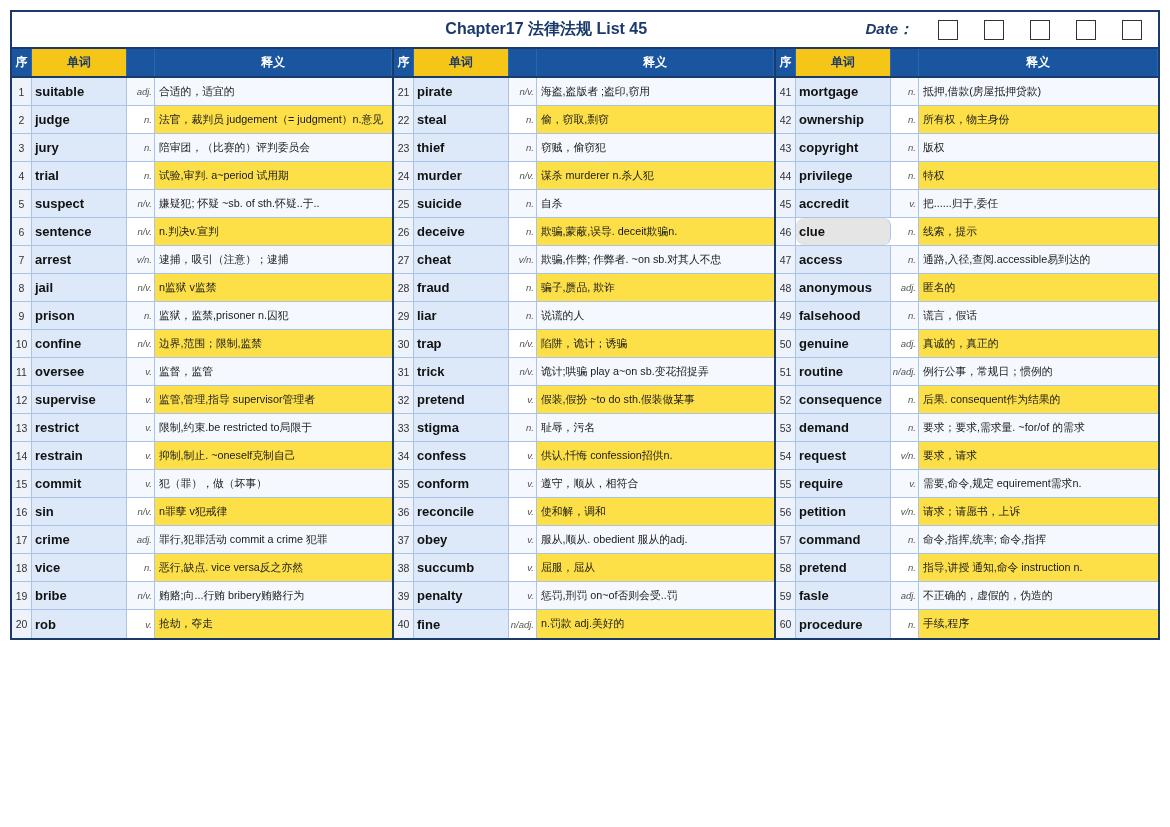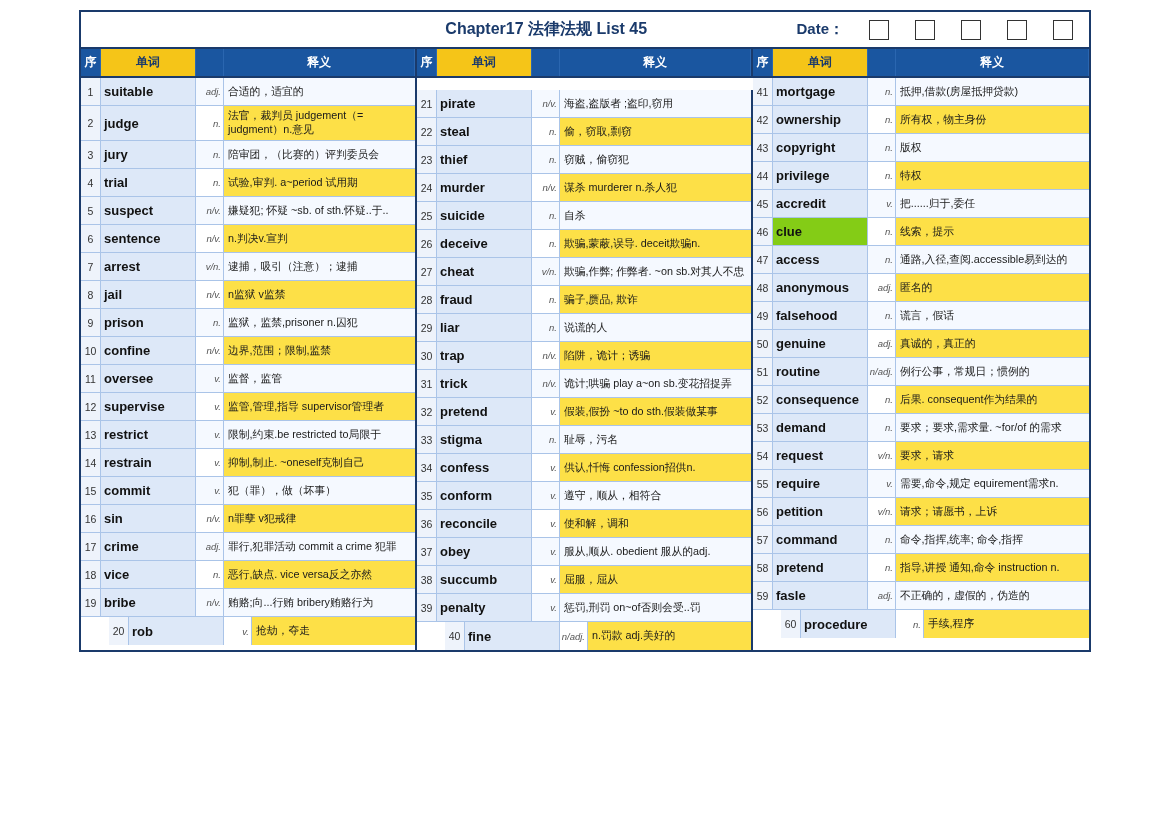--- a/index.html
+++ b/index.html
@@ -2,21 +2,21 @@
 <html><head>
   <meta charset="utf-8">
   <style>
     * { box-sizing: border-box; margin: 0; padding: 0; }
     body {
       font-family: Arial, "Microsoft YaHei", sans-serif;
       background: #fff;
       padding: 10px;
     }
     .main-wrapper {
-      width: 1012px;
+      width: 1150px;
       margin: 0 auto;
       border: 2px solid #1a3a6b;
     }
     .top-header {
       display: flex;
       align-items: center;
       justify-content: space-between;
       padding: 7px 15px;
       border-bottom: 2px solid #1a3a6b;
     }
@@ -27,20 +27,21 @@
       font-weight: bold;
       color: #1a3a6b;
     }
     .top-header-date {
       font-size: 15px;
       font-weight: bold;
       color: #1a3a6b;
       display: flex;
       align-items: center;
       gap: 24px;
+      font-style: italic;
     }
     .date-box {
       display: inline-block;
       width: 20px;
       height: 20px;
       border: 1.5px solid #333;
       margin: 0 1px;
     }
     .ch {
       color: #fff;
@@ -61,42 +62,42 @@
     .section {
       border-right: 1px solid #1a3a6b;
     }
     .section:last-child { border-right: none; }
     .row {
       display: grid;
       grid-template-columns: 20px 95px 28px 1fr;
       border-bottom: 1px solid #aac4e8;
       min-height: 28px;
     }
-    .row:last-child { border-bottom: none; padding-left: 28px; }
+    .row:last-child { border-bottom: none; }
     .cell {
       padding: 3px 3px;
       font-size: 11.2px;
       display: flex;
       align-items: center;
     }
     .cell-num {
       justify-content: center;
       color: #333;
       font-size: 10.5px;
       background: #eef3fb;
       border-right: 1px solid #aac4e8;
     }
     .cell-word {
       background: #dde8f8;
       font-weight: bold;
       font-size: 13px;
       color: #111;
       border-right: 1px solid #aac4e8;
     }
-    .cell-word.hl { background: #84cc16; }
+    .cell-word.hl { background: #e5e5e5; border-radius: 8px; }
     .cell-pos {
       font-style: italic;
       color: #555;
       font-size: 9.5px;
       justify-content: flex-end;
       border-right: 1px solid #aac4e8;
       padding-right: 2px;
     }
     .cell-def {
       color: #1a1a1a;
@@ -266,21 +267,21 @@
       <div class="cell cell-pos ">n/v.</div>
       <div class="cell cell-def">贿赂;向...行贿 bribery贿赂行为</div>
     </div>
         <div class="row row-odd">
       <div class="cell cell-num">20</div>
       <div class="cell cell-word">rob</div>
       <div class="cell cell-pos ">v.</div>
       <div class="cell cell-def">抢劫，夺走</div>
     </div>
       </div>
-      <div class="section" style="border-right: 2px solid rgb(26, 58, 107); margin-top: 12px;">
+      <div class="section" style="border-right: 2px solid rgb(26, 58, 107);">
         <div class="row row-even">
       <div class="cell cell-num">21</div>
       <div class="cell cell-word">pirate</div>
       <div class="cell cell-pos ">n/v.</div>
       <div class="cell cell-def">海盗,盗版者 ;盗印,窃用</div>
     </div>
         <div class="row row-odd">
       <div class="cell cell-num">22</div>
       <div class="cell cell-word">steal</div>
       <div class="cell cell-pos ">n.</div>

